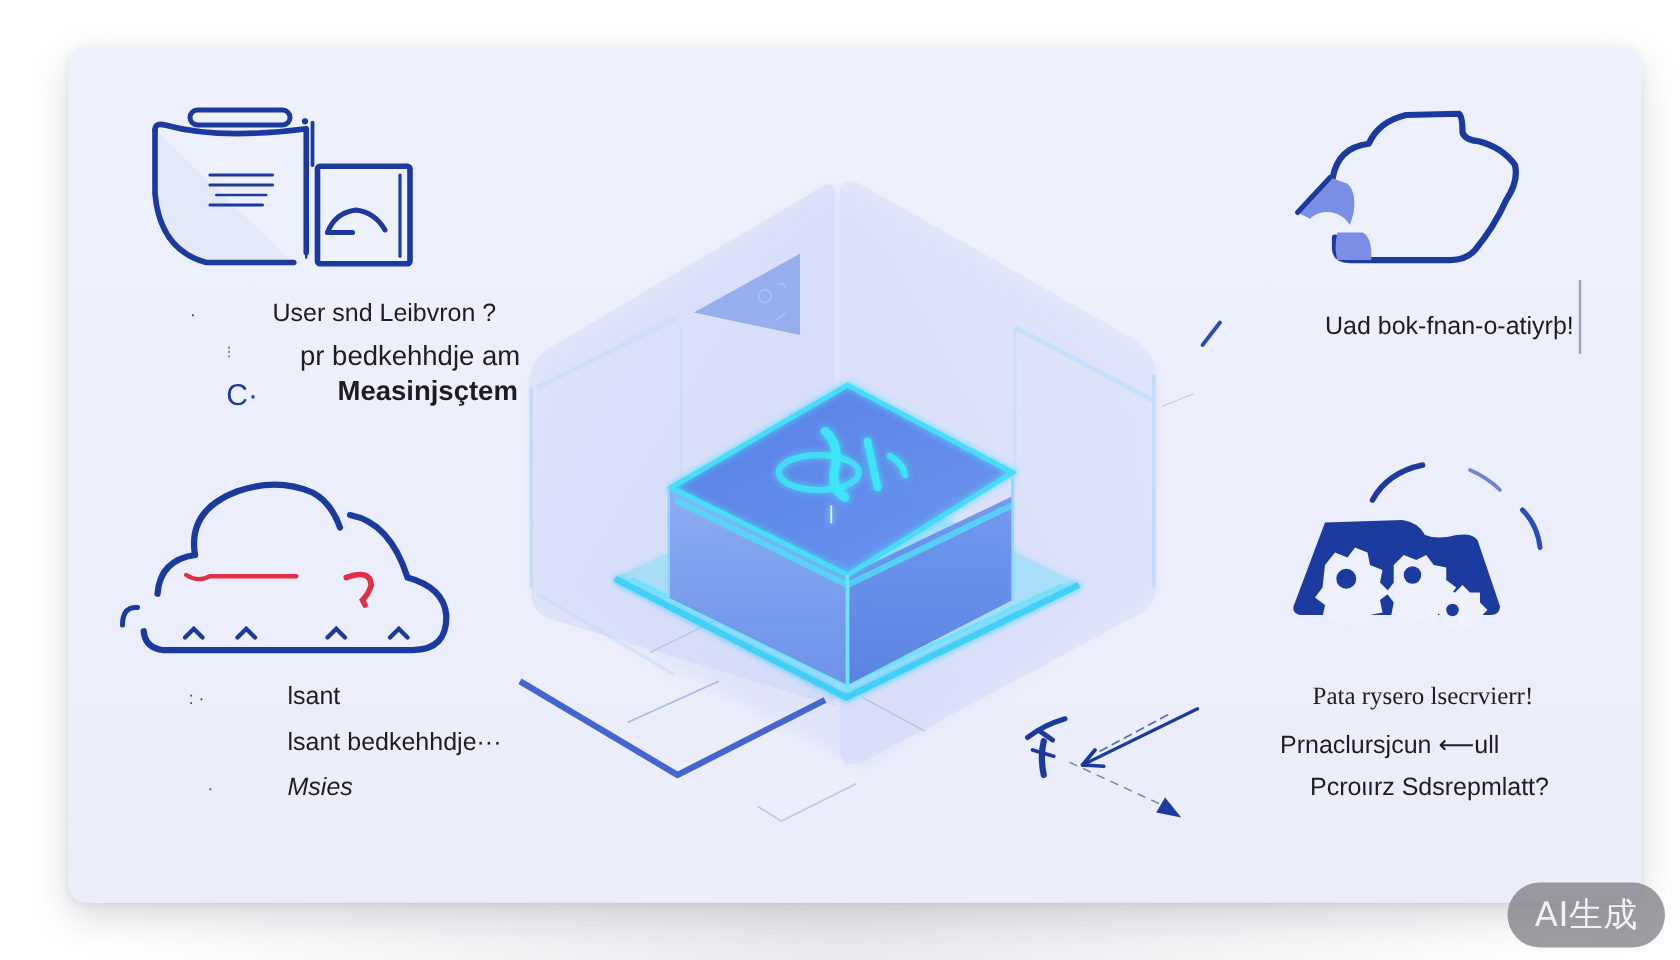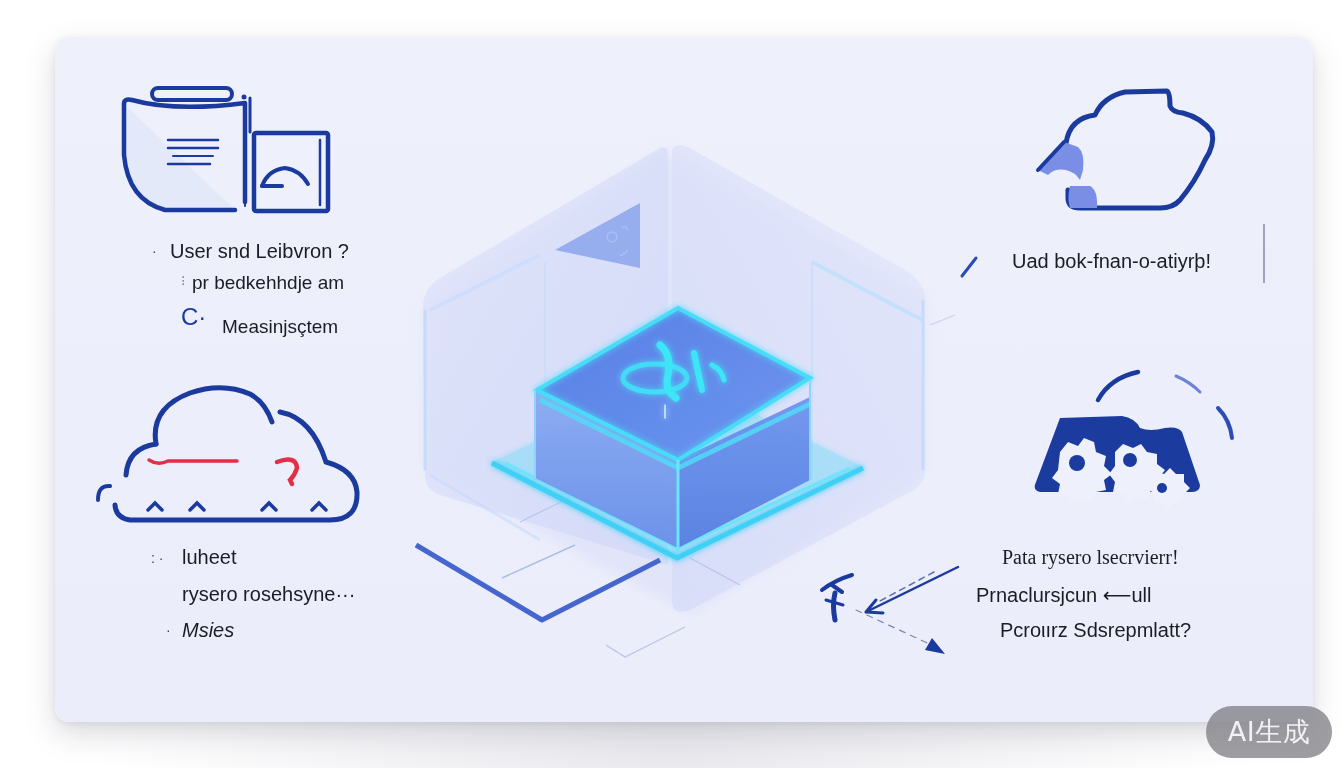--- a/index.html
+++ b/index.html
@@ -33,23 +33,24 @@
       left: 0;
       top: 0;
       width: 1344px;
       height: 768px;
     }
     .text {
       position: absolute;
       color: #1c1c24;
       white-space: nowrap;
       font-family: "Liberation Sans", "DejaVu Sans", sans-serif;
+      margin-left: 48px;
     }
     .t20 { font-size: 20px; }
-    .t19 { font-size: 19px; }
+    .t19 { font-size: 22px; }
     .bullet {
       position: absolute;
       color: #444;
       font-size: 14px;
     }
     .badge {
       position: absolute;
       left: 1206px;
       top: 706px;
       width: 126px;
@@ -231,31 +232,31 @@
       <path d="M932 638 L945 654 L925 650 Z" fill="#1a3a9e"></path>
     </g>
   </svg>
 
   <div>
     <span class="bullet" style="left:152px; top:243px;">·</span>
     <span class="text t20" style="left:170px; top:240px;">User snd Leibvron  ?</span>
     <span class="bullet" style="left:181px; top:273px; color:#888;">⁝</span>
     <span class="text t19" style="left:192px; top:272px;">pr bedkehhdje am</span>
     <span class="bullet" style="left:181px; top:303px; font-size:24px; color:#1a3a9e;">C·</span>
-    <span class="text t19" style="left:222px; top:316px;">Measinjsçtem</span>
+    <span class="text t19" style="left:222px; top:300px;font-weight:bold;">Measinjsçtem</span>
   </div>
 
   <div>
     <span class="text t20" style="left:1012px; top:250px;">Uad bok-fnan-o-atiyrþ!</span>
   </div>
 
   <div>
     <span class="bullet" style="left:151px; top:550px;">: ·</span>
-    <span class="text t20" style="left:182px; top:546px;">luheet</span>
-    <span class="text t20" style="left:182px; top:583px;">rysero rosehsyne···</span>
+    <span class="text t20" style="left:182px; top:546px;">lsant</span>
+    <span class="text t20" style="left:182px; top:583px;">lsant bedkehhdje···</span>
     <span class="bullet" style="left:166px; top:622px;">·</span>
     <span class="text t20" style="left:182px; top:619px;font-style:italic;">Msies</span>
   </div>
 
   <div>
     <span class="text t20" style="left:1002px; top:546px;font-family:Liberation Serif, serif;">Pata rysero lsecrvierr!</span>
     <span class="text t20" style="left:976px; top:583px;">Prnaclursjcun ⟵ull</span>
     <span class="text t20" style="left:1000px; top:619px;">Pcroιırz Sdsrepmlatt?</span>
   </div>
 

